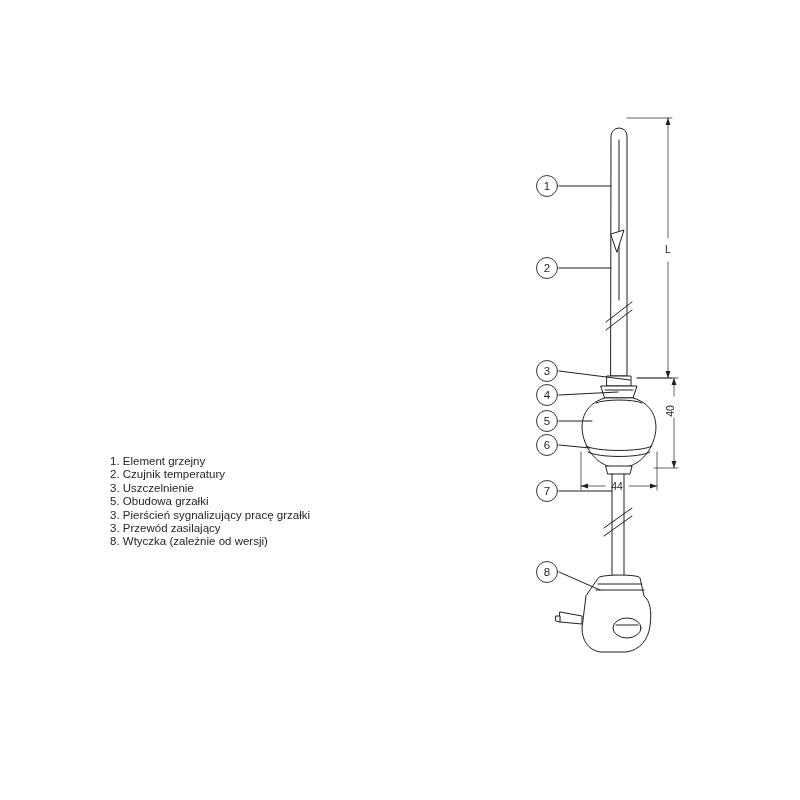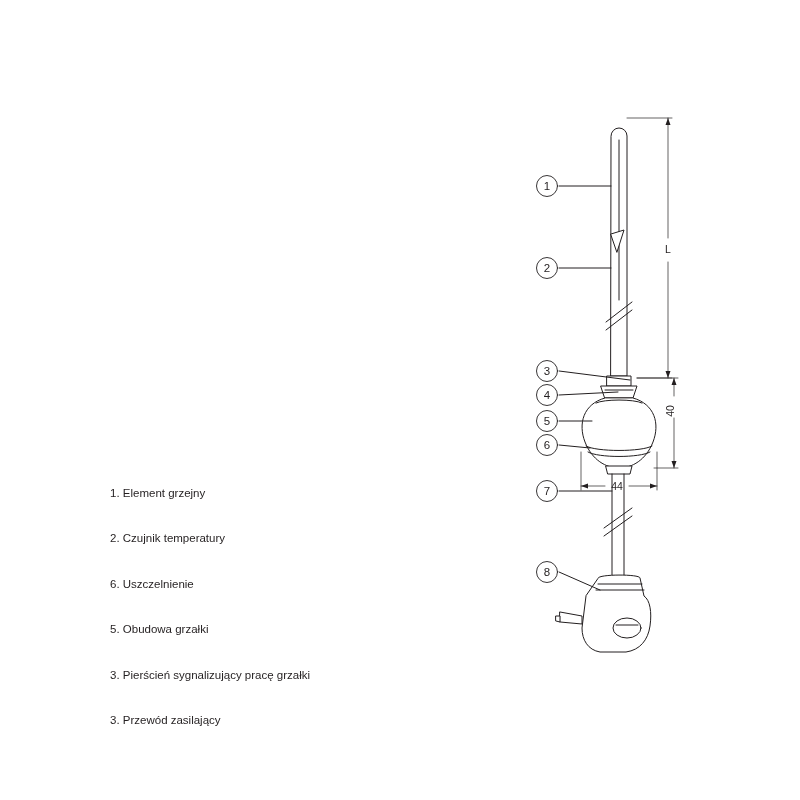--- a/index.html
+++ b/index.html
@@ -26,21 +26,20 @@
     position: absolute;
     left: 110px;
     top: 455px;
     font-size: 11.5px;
     line-height: 13.4px;
     color: #231f20;
     white-space: nowrap;
   }
   .legend-item {
     display: block;
-    margin-top: 32px;
   }
   svg text {
     font-family: "Liberation Sans", sans-serif;
     fill: #231f20;
   }
   .callout-num {
     font-size: 11.5px;
   }
   .dim-text {
     font-size: 10.5px;
@@ -175,19 +174,20 @@
       <text class="dim-text" x="668" y="253" text-anchor="middle">L</text>
       <text class="dim-text" x="674" y="411" text-anchor="middle" transform="rotate(-90 674 411)">40</text>
       <text class="dim-text" x="617" y="490" text-anchor="middle">44</text>
     </g>
 
   </svg>
 
   <div class="legend">
     <span class="legend-item">1. Element grzejny</span>
     <span class="legend-item">2. Czujnik temperatury</span>
-    <span class="legend-item">6. Uszczelnienie</span>
+    <span class="legend-item">3. Uszczelnienie</span>
     <span class="legend-item">5. Obudowa grzałki</span>
     <span class="legend-item">3. Pierścień sygnalizujący pracę grzałki</span>
     <span class="legend-item">3. Przewód zasilający</span>
+    <span class="legend-item">8. Wtyczka (zależnie od wersji)</span>
   </div>
 
 </div>
 
 </body></html>

